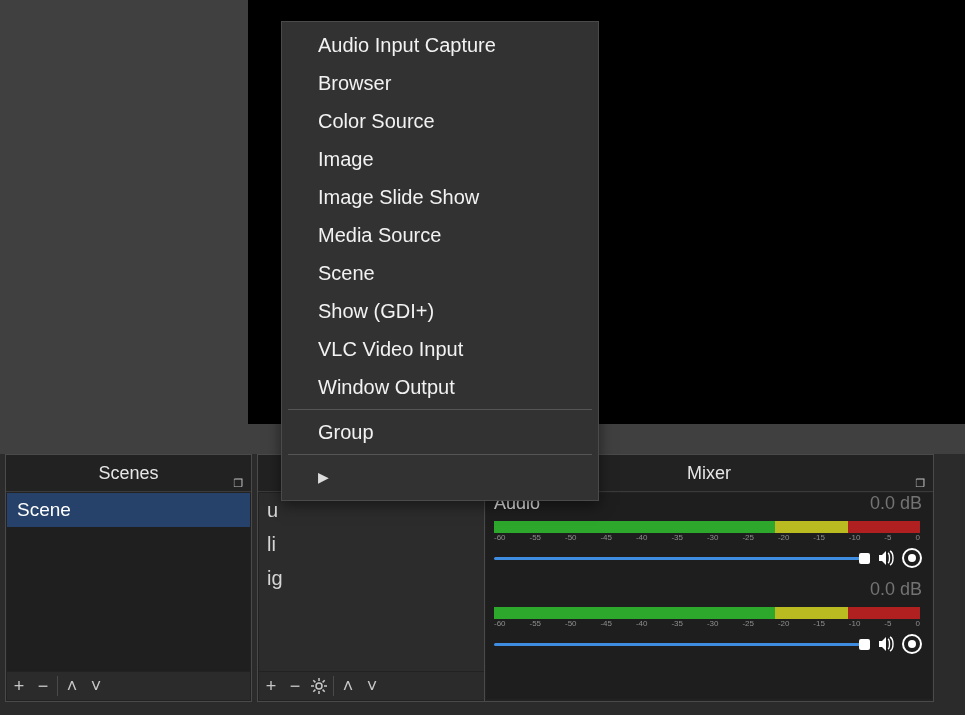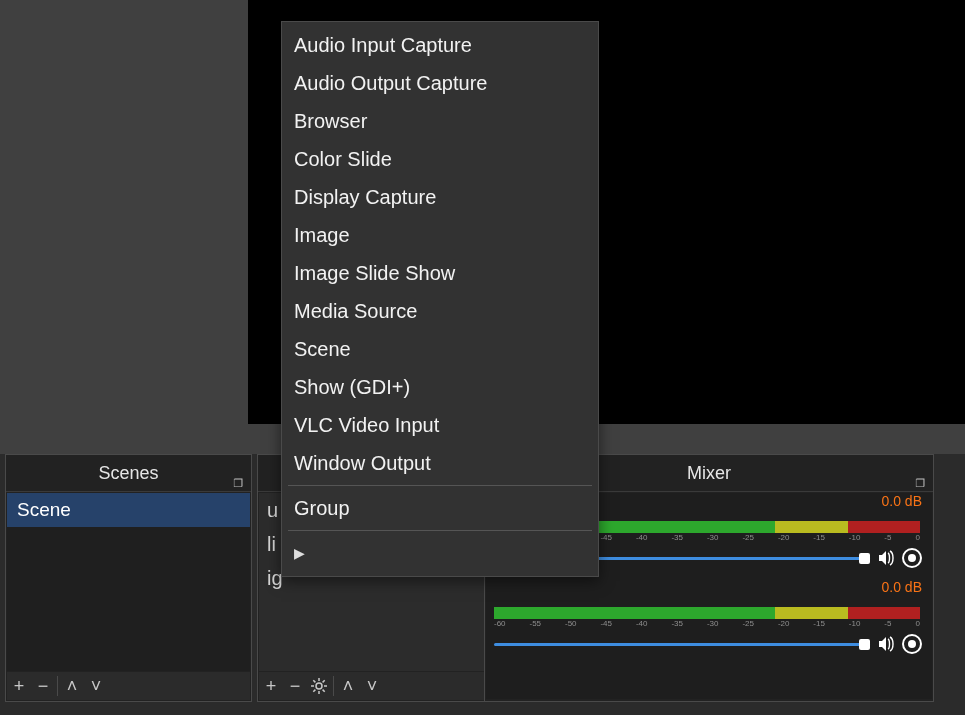--- a/index.html
+++ b/index.html
@@ -26,37 +26,37 @@
   .src-line{height:34px;line-height:34px;padding-left:8px;font-size:20px;color:#d6d6d6;overflow:hidden}
 
   .dock-toolbar{position:absolute;left:1px;right:1px;bottom:1px;height:28px;display:flex;align-items:center;background:#2b2b2b;color:#c8c8c8}
   .tb-btn{width:24px;height:24px;display:flex;align-items:center;justify-content:center;cursor:pointer;font-size:18px;line-height:1}
   .tb-sep{width:1px;height:20px;background:#4a4a4a;margin:0 2px}
 
   
   .mixer-body{position:absolute;left:1px;right:1px;top:38px;bottom:2px;background:#1e1e1e;overflow:hidden}
   .mix-channel{position:relative;height:86px;}
   .mix-label{position:absolute;left:8px;top:0;font-size:18px;color:#e0e0e0}
-  .mix-db{position:absolute;right:10px;top:0;font-size:14px;color:#f97316}
+  .mix-db{position:absolute;right:10px;top:0;font-size:18px;color:#737373}
   .meter{position:absolute;left:8px;right:12px;top:28px;height:12px;background:#000;border:0}
   .meter-grad{position:absolute;inset:0;display:flex}
   .g-green{background:linear-gradient(#2da82d,#2da82d)}
   .g-yellow{background:linear-gradient(#b9bb20,#b9bb20)}
   .g-red{background:linear-gradient(#b02020,#b02020)}
   .ticks{position:absolute;left:8px;right:12px;top:40px;height:12px;font-size:8px;color:#8e8e8e;display:flex;justify-content:space-between}
   .slider-row{position:absolute;left:8px;right:10px;top:54px;height:22px;display:flex;align-items:center}
   .slider-track{flex:1;height:3px;background:#3e8de0;border-radius:2px;position:relative}
   .slider-thumb{position:absolute;right:0;top:-4px;width:11px;height:11px;background:#fff;border-radius:2px}
   .spk{width:20px;height:20px;margin-left:6px;display:flex;align-items:center;justify-content:center}
   .rec-dot{width:16px;height:16px;border:2px solid #fff;border-radius:50%;margin-left:6px;display:flex;align-items:center;justify-content:center}
   .rec-dot::after{content:"";width:8px;height:8px;background:#fff;border-radius:50%}
 
   
   .ctx-menu{position:absolute;left:281px;top:21px;width:316px;background:#323232;border:1px solid #4a4a4a;box-shadow:0 4px 14px rgba(0,0,0,.5);padding:4px 0}
-  .ctx-item{height:38px;line-height:38px;padding:0 12px;font-size:20px;color:#f2f2f2;cursor:pointer;display:flex;align-items:center;justify-content:space-between}
+  .ctx-item{height:38px;line-height:38px;padding:0 36px;font-size:20px;color:#f2f2f2;cursor:pointer;display:flex;align-items:center;justify-content:space-between}
   .ctx-sep{height:1px;background:#555;margin:3px 6px}
   .ctx-caret{font-size:14px;color:#ddd}
 
   svg{display:block}
 </style>
 </head>
 <body>
 
 <div class="root">
 
@@ -220,30 +220,24 @@
       </div>
 
     </div>
   </div>
 
   <div class="ctx-menu">
     <div class="ctx-item">
         <span>Audio Input Capture</span>
       </div>
     <div class="ctx-item">
-        <span>Audio Output Capture</span>
-      </div>
-    <div class="ctx-item">
         <span>Browser</span>
       </div>
     <div class="ctx-item">
-        <span>Color Slide</span>
-      </div>
-    <div class="ctx-item">
-        <span>Display Capture</span>
+        <span>Color Source</span>
       </div>
     <div class="ctx-item">
         <span>Image</span>
       </div>
     <div class="ctx-item">
         <span>Image Slide Show</span>
       </div>
     <div class="ctx-item">
         <span>Media Source</span>
       </div>

